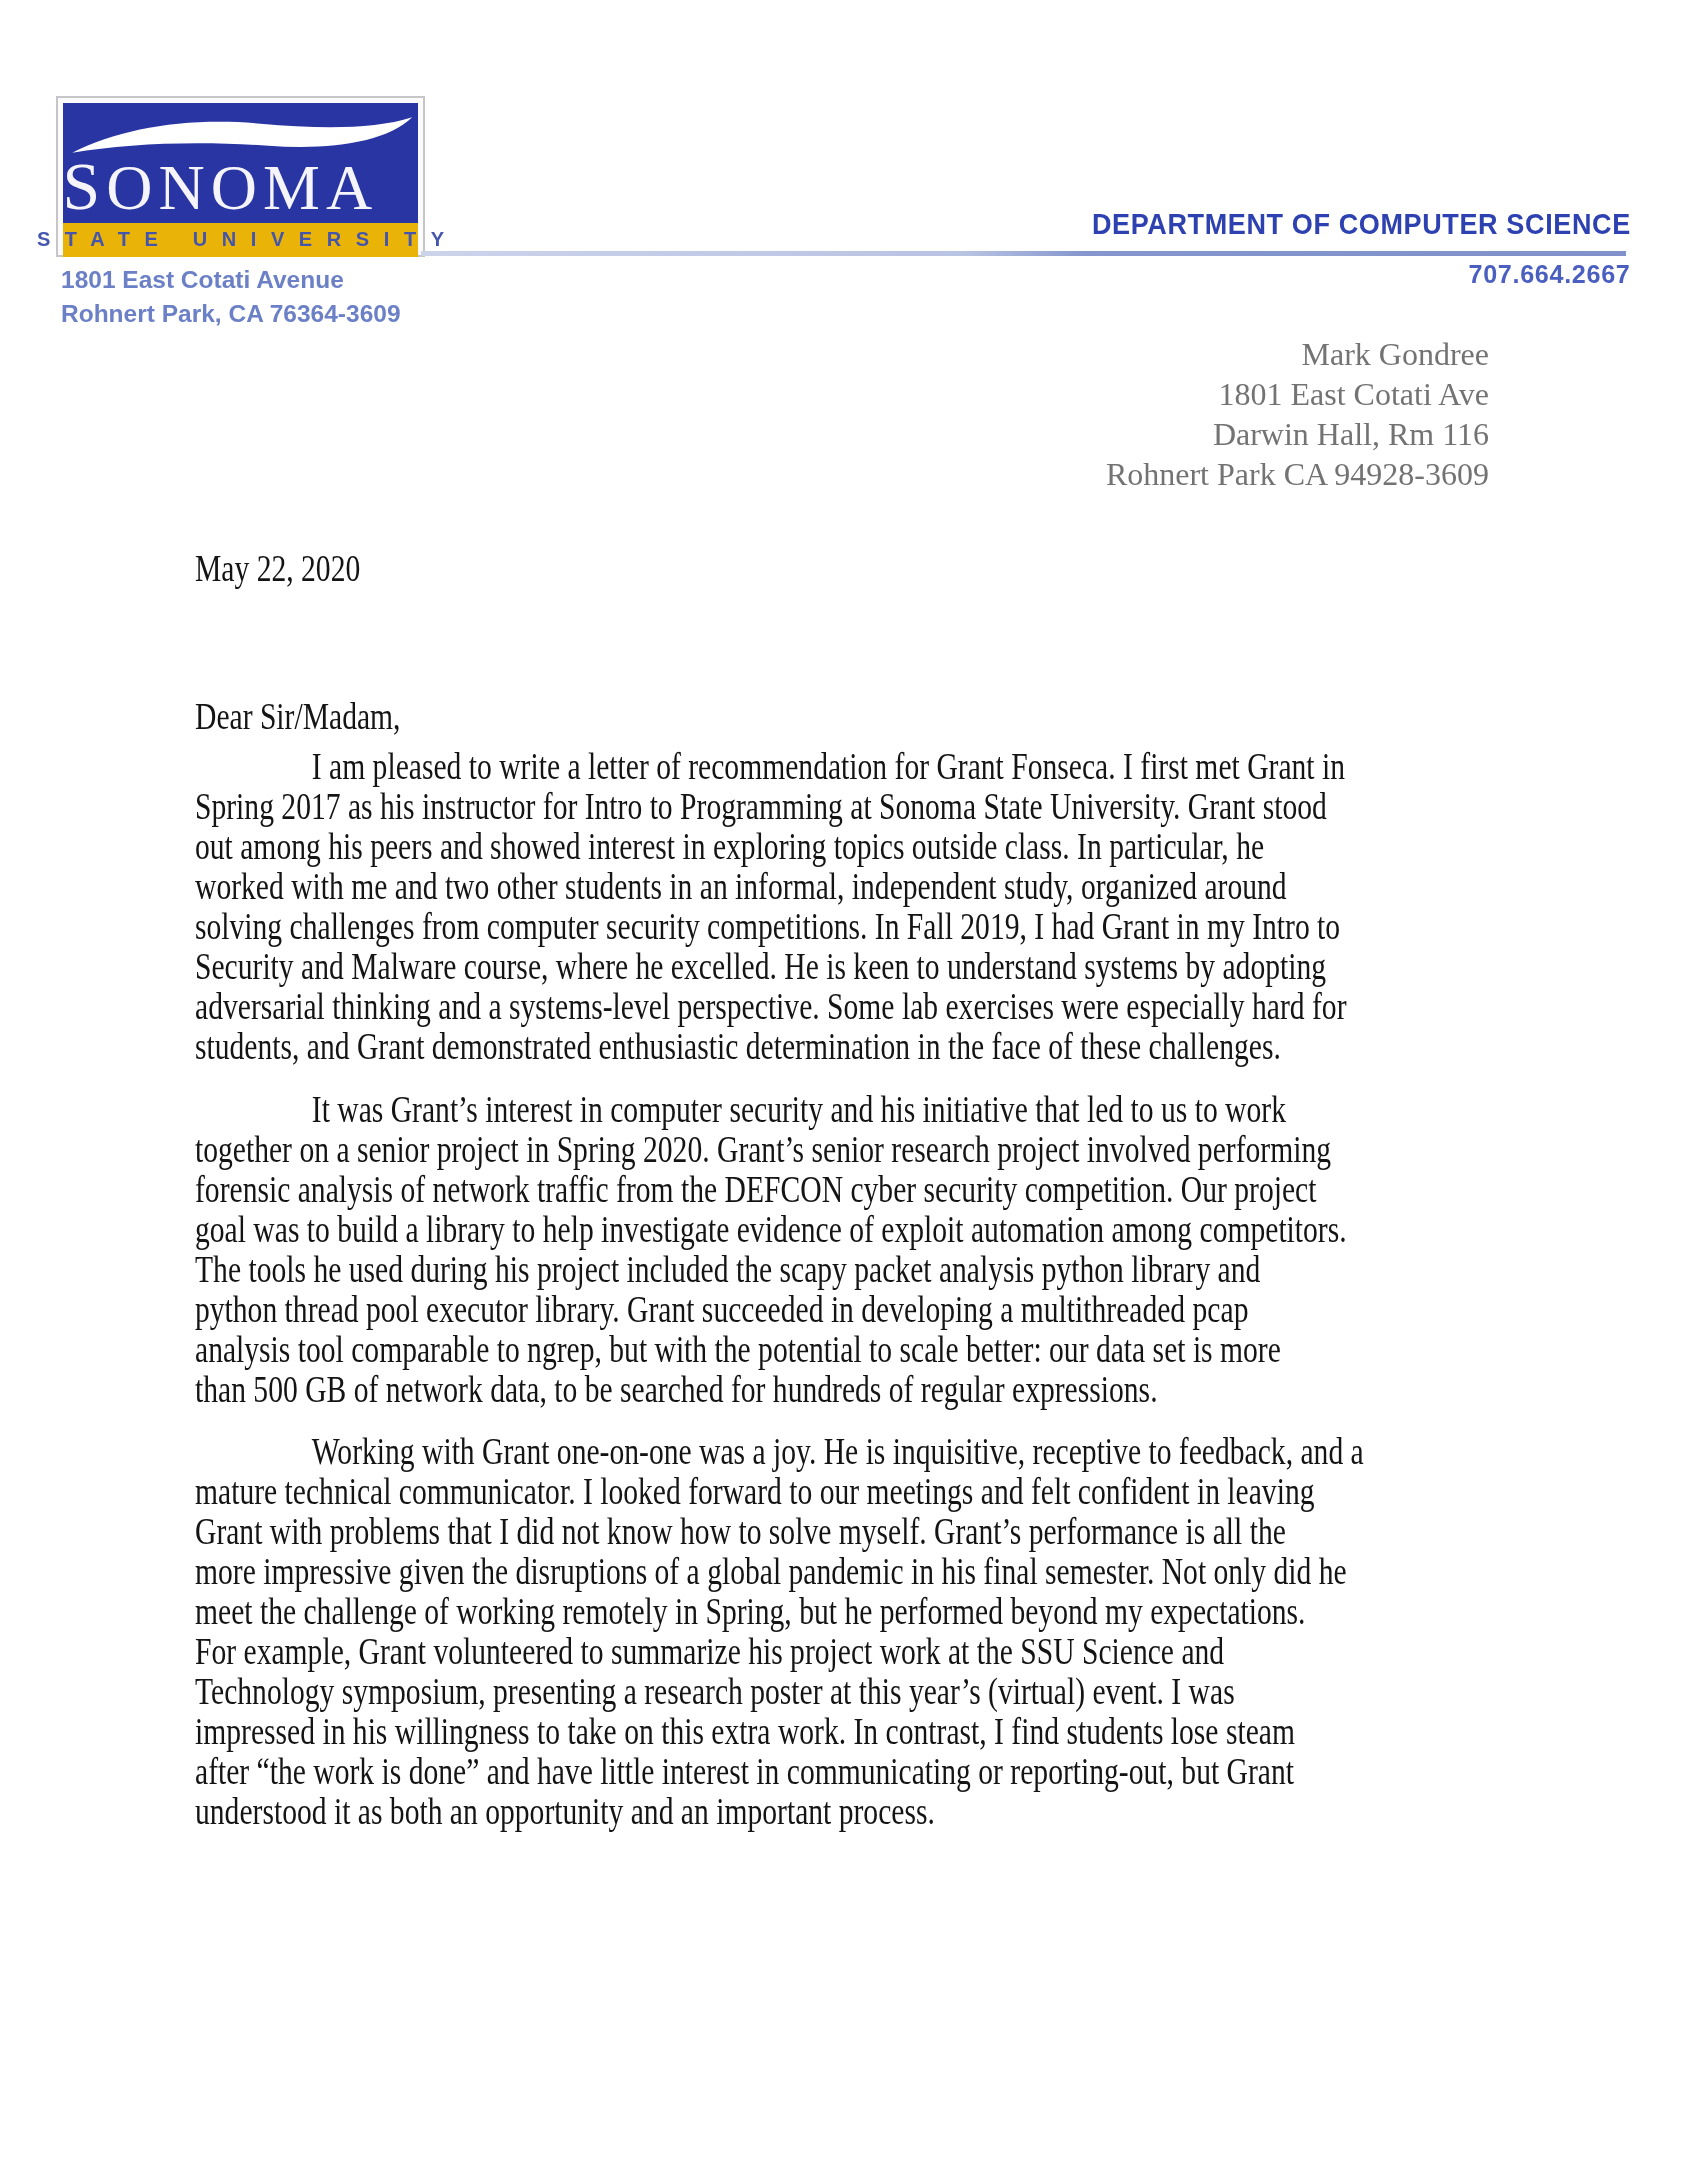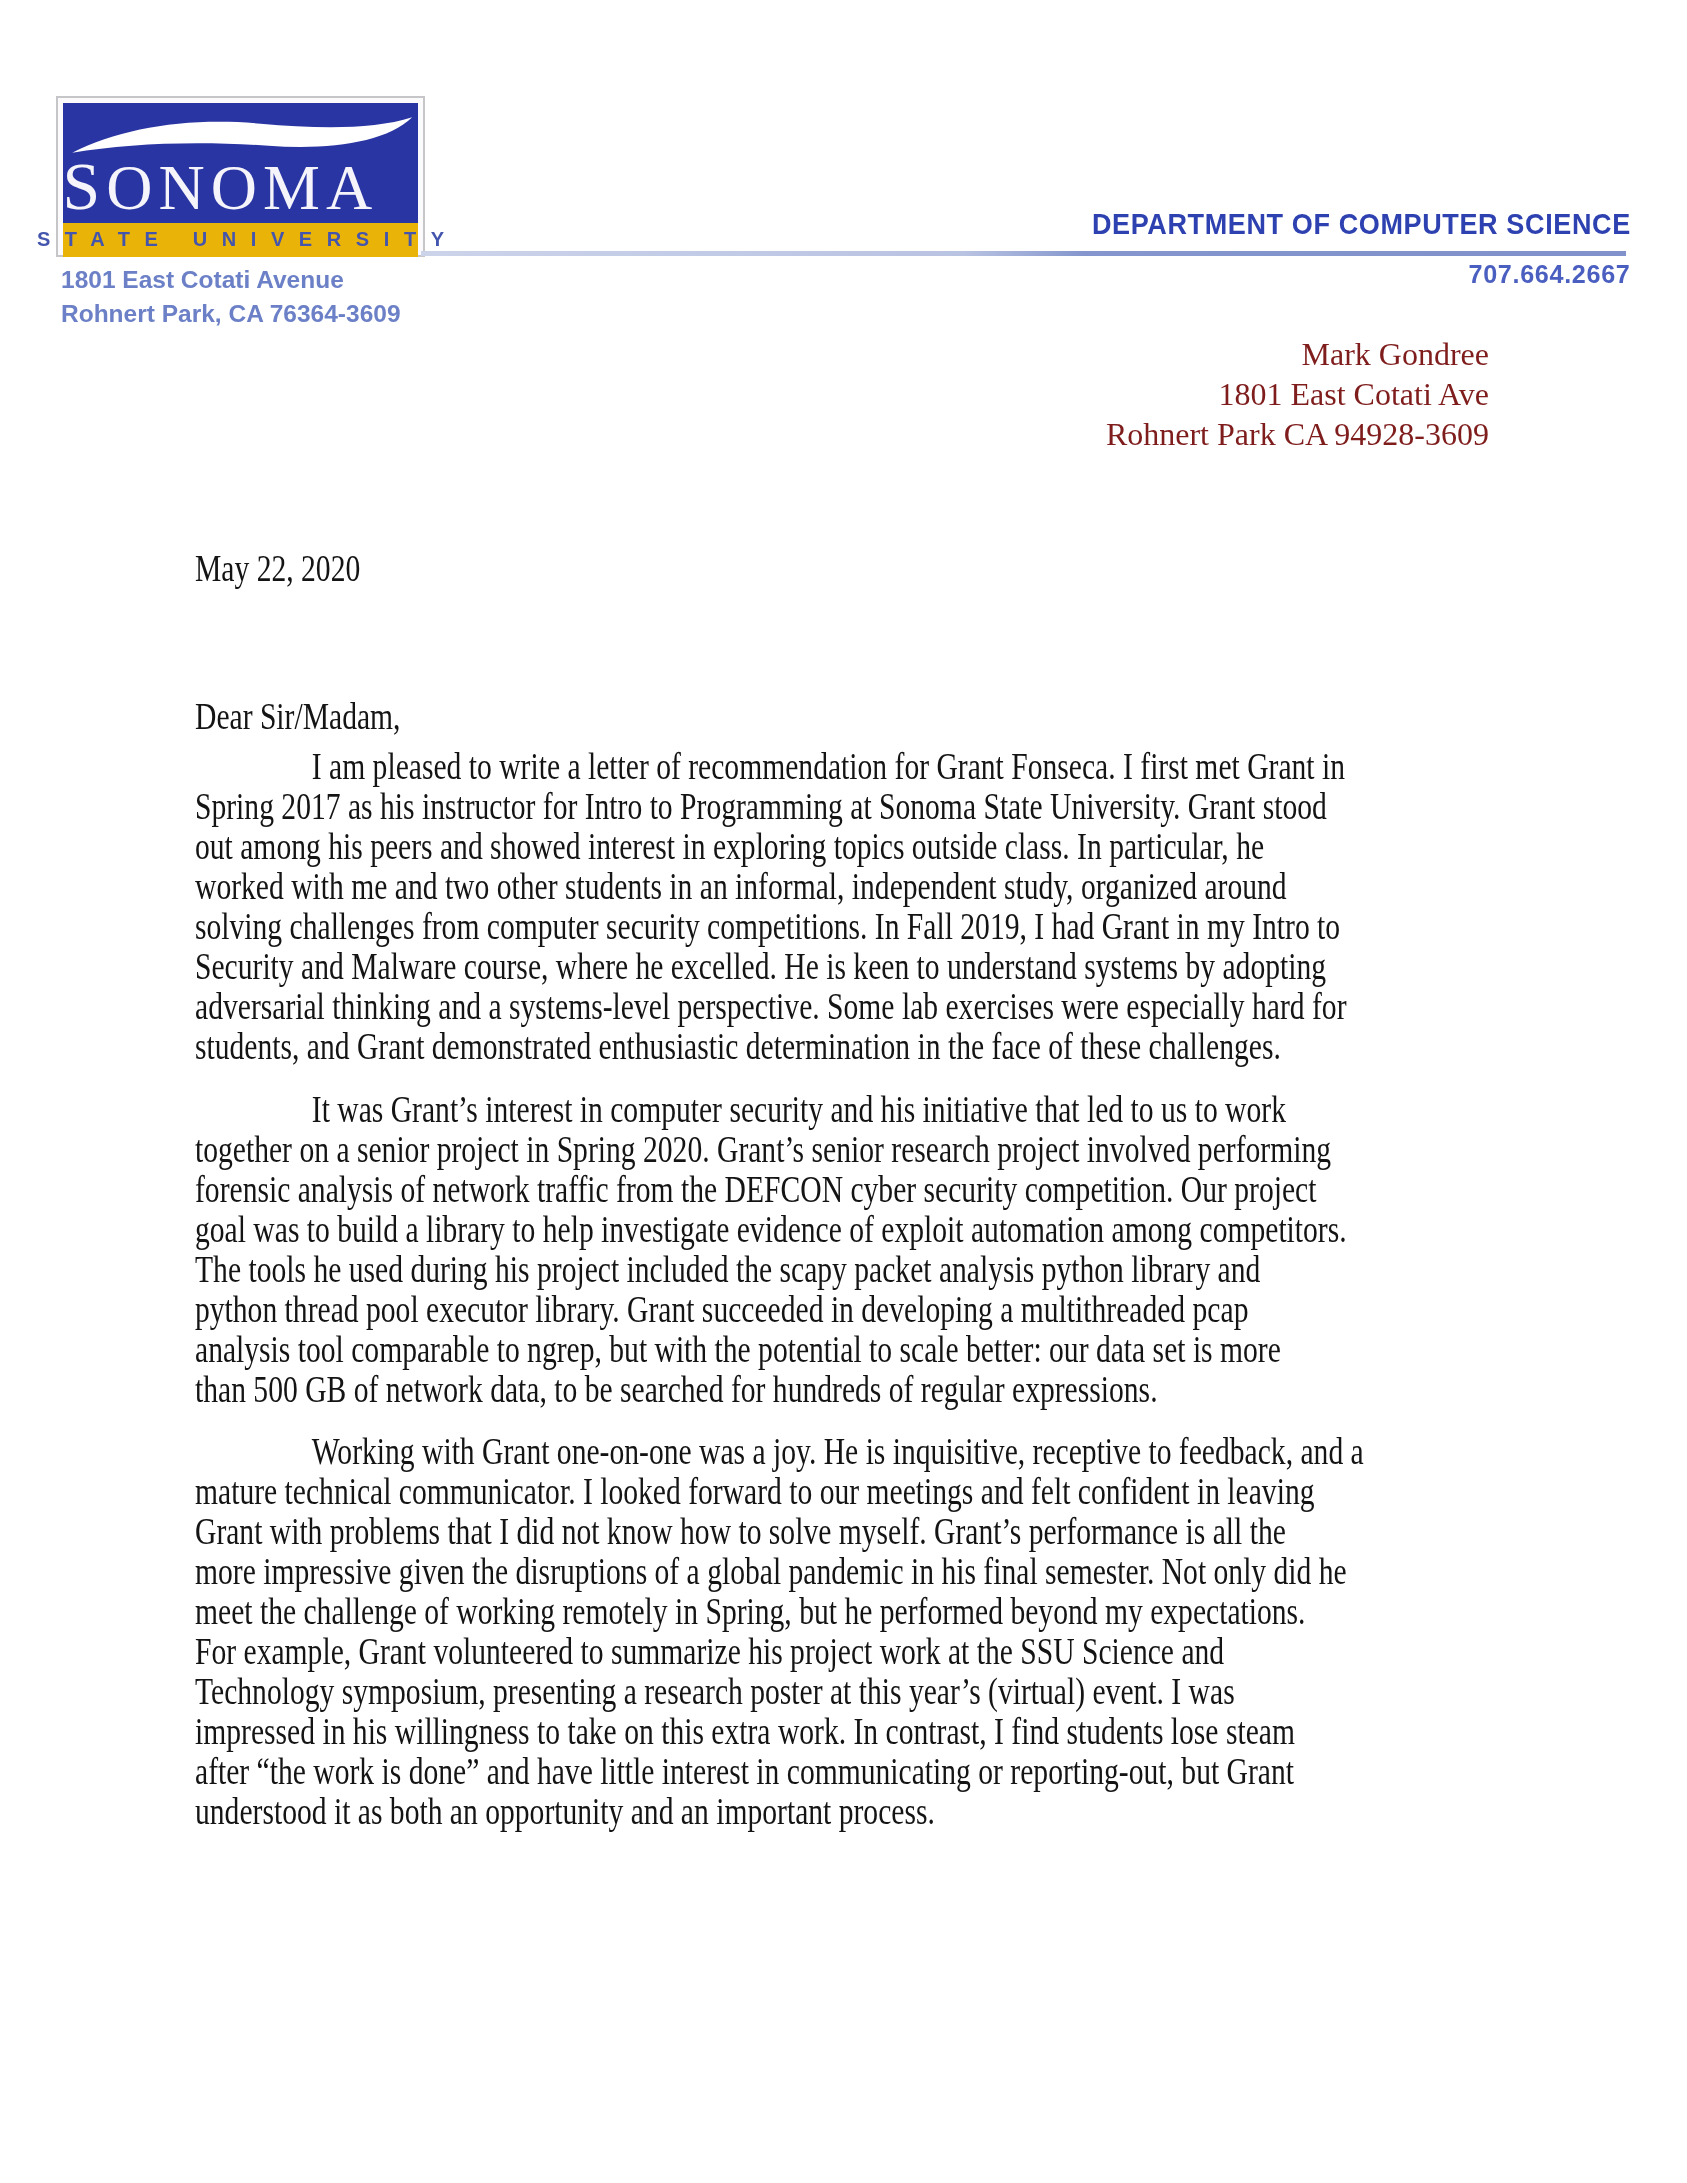--- a/index.html
+++ b/index.html
@@ -55,21 +55,21 @@
     position:absolute;top:259px;right:56px;
     font-family:"Liberation Sans", sans-serif;font-weight:700;
     color:#4a5fc0;font-size:26.5px;line-height:30px;letter-spacing:0.7px;
     white-space:nowrap;transform:scaleX(0.95);transform-origin:right center;
   }
 
   
   .sender-block{
     position:absolute;top:334px;left:0;width:1489px;
     text-align:right;
-    font-size:32px;line-height:40px;color:#7f1d1d;
+    font-size:32px;line-height:40px;color:#737373;
   }
 
   
   .letter-body{
     position:absolute;top:549px;left:195px;width:1628px;
     font-size:37px;line-height:40px;color:#141414;
     transform:scaleX(0.8);transform-origin:left top;
   }
   .letter-date{margin:0;}
   .salutation{margin-top:108px;}
@@ -104,20 +104,21 @@
     <div class="department-title">DEPARTMENT OF COMPUTER SCIENCE</div>
 
     <div class="letterhead-rule"></div>
 
     <div class="department-phone">707.664.2667</div>
   </div>
 
   <div class="sender-block">
       <div class="line">Mark Gondree</div>
       <div class="line">1801 East Cotati Ave</div>
+      <div class="line">Darwin Hall, Rm 116</div>
       <div class="line">Rohnert Park CA 94928-3609</div>
     </div>
 
   <div class="letter-body">
     <div class="letter-date line">May 22, 2020</div>
     <div class="salutation line">Dear Sir/Madam,</div>
     <div class="para first">
         <div class="line">I am pleased to write a letter of recommendation for Grant Fonseca. I first met Grant in</div>
         <div class="line">Spring 2017 as his instructor for Intro to Programming at Sonoma State University. Grant stood</div>
         <div class="line">out among his peers and showed interest in exploring topics outside class. In particular, he</div>

